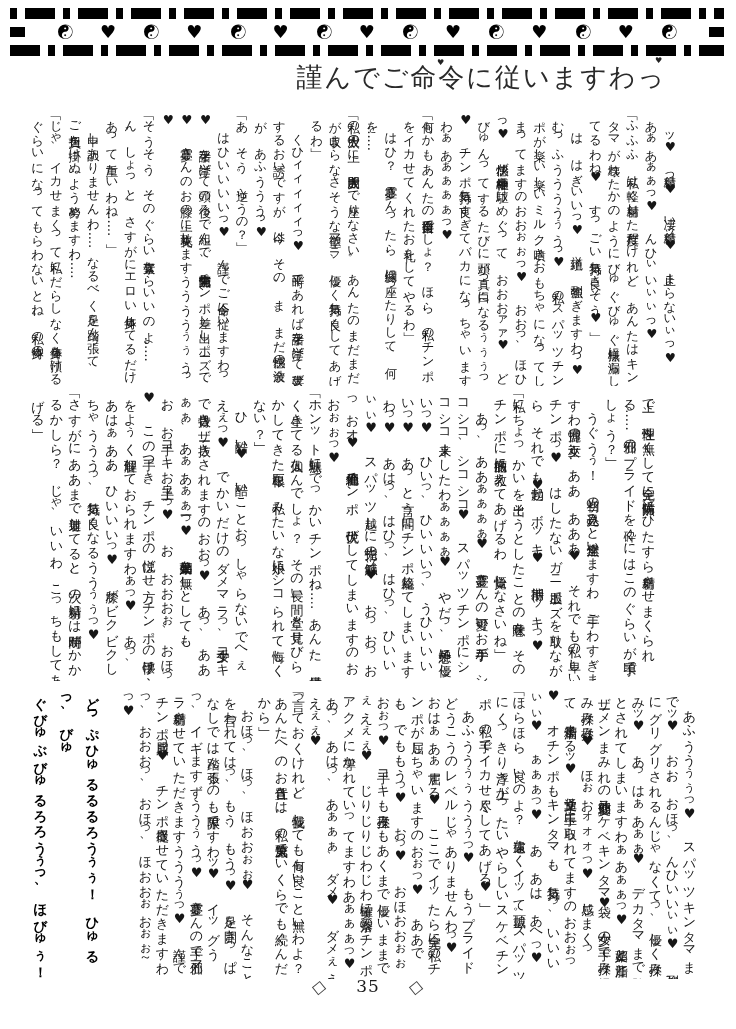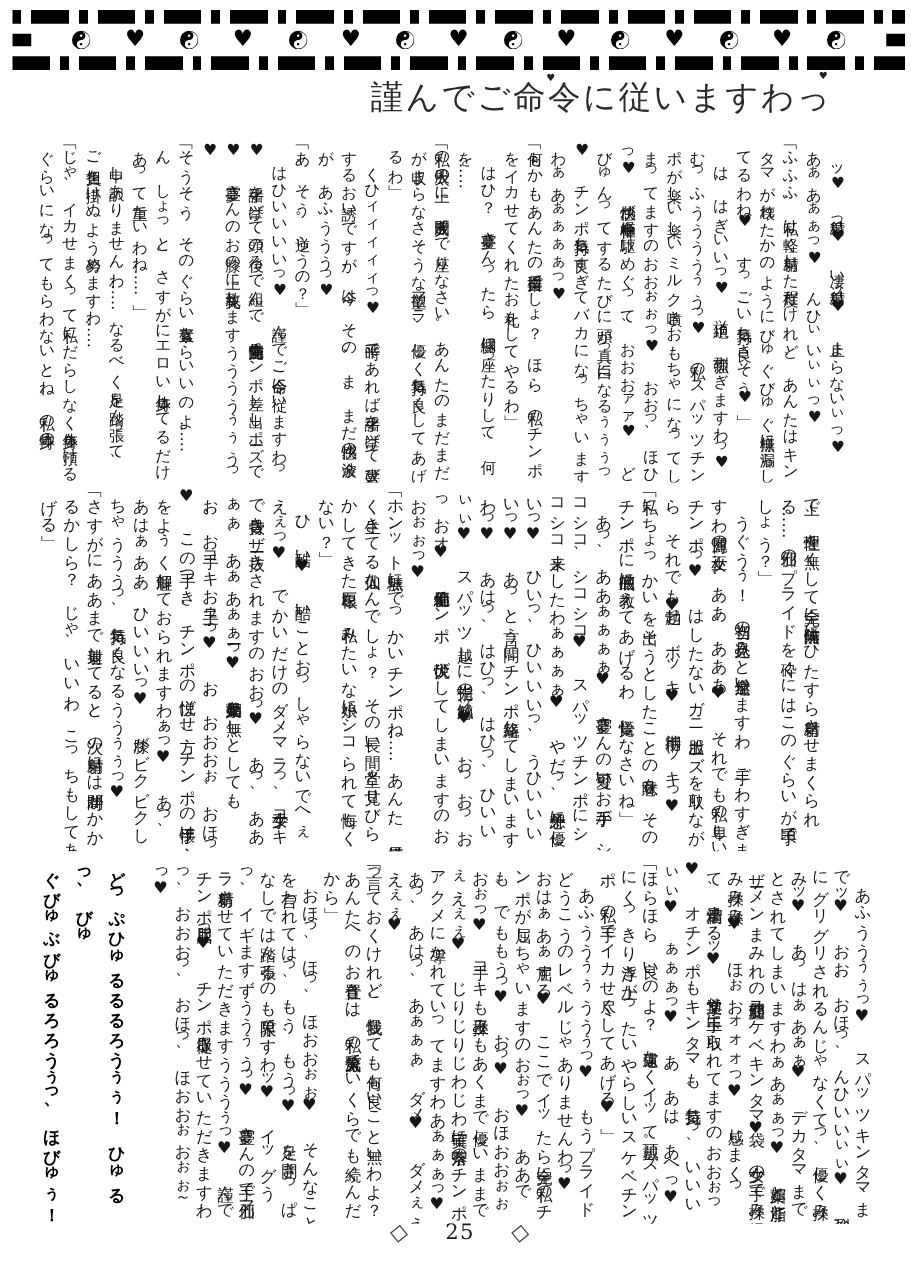--- a/index.html
+++ b/index.html
@@ -128,17 +128,17 @@
 　あふううぅぅううぅっ♥　もうプライドどうこうのレベルじゃありませんわっ♥　おはぁあぁ屈する♥　ここでイッたら完全に私のチンポが屈しちゃいますのおぉっ♥　ああでも、でももうっ♥　おっ♥　おほおおぉぉおぉっ♥　手コキも玉揉みもあくまで優しいままでぇえぇぇ♥　じりじりじわじわ確実に奈落のチンポアクメに導かれていってますわあぁぁぁっ♥　あっ、あはっ、あぁぁぁ、ダメ♥　ダメぇええぇぇ♥
 「言っておくけれど、我慢しても何も良いこと無いわよ？　あんたへのお仕置きは、私の気分次第でいくらでも続くんだから」
 　おほっ、ほっ、ほおおぉぉ♥　そんなことを言われてはっ、もう、もうっ♥　足を開きっぱなしでは踏ん張るのも限界ですわッ♥　イッグうっ、イギますずううぅうっ♥　霊夢さんの手で邪仙マラ射精させていただきますうううぅっ♥　謹んでチンポ屈服っ♥　チンポ服従させていただきますわっ、おおおっ、おほっ、ほおおぉおぉぉ～っ♥</div>
       <div class="vtext sfx">どっぷひゅるるるろうぅぅ！　ひゅるっ、びゅ
 ぐびゅぶびゅるろろうぅっ、ほびゅぅ！</div>
     </div>
   </div>
 
   <div class="footer">
     <span class="diamond">◇</span>
-    <span class="pagenum">25</span>
+    <span class="pagenum">35</span>
     <span class="diamond">◇</span>
   </div>
 
 </div>
 
 </body></html>

